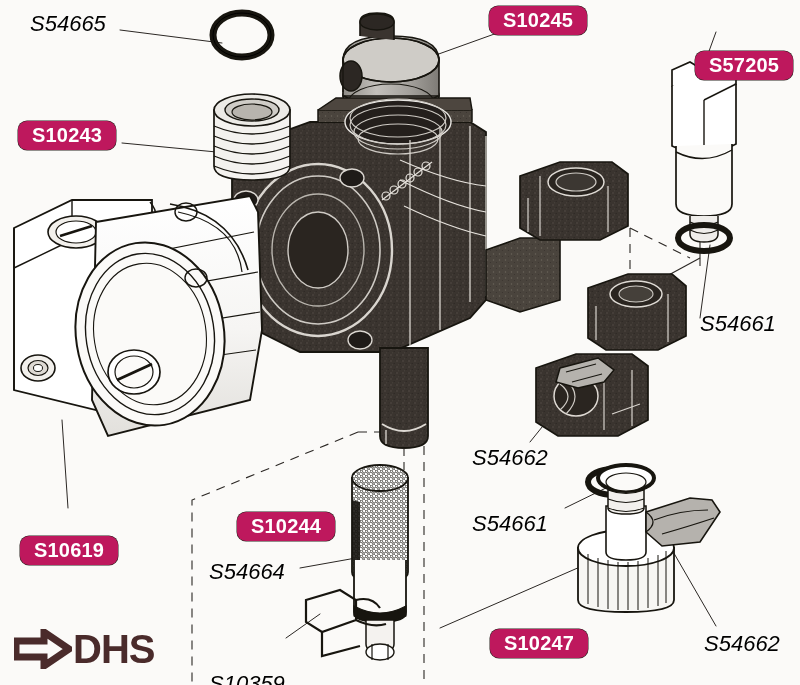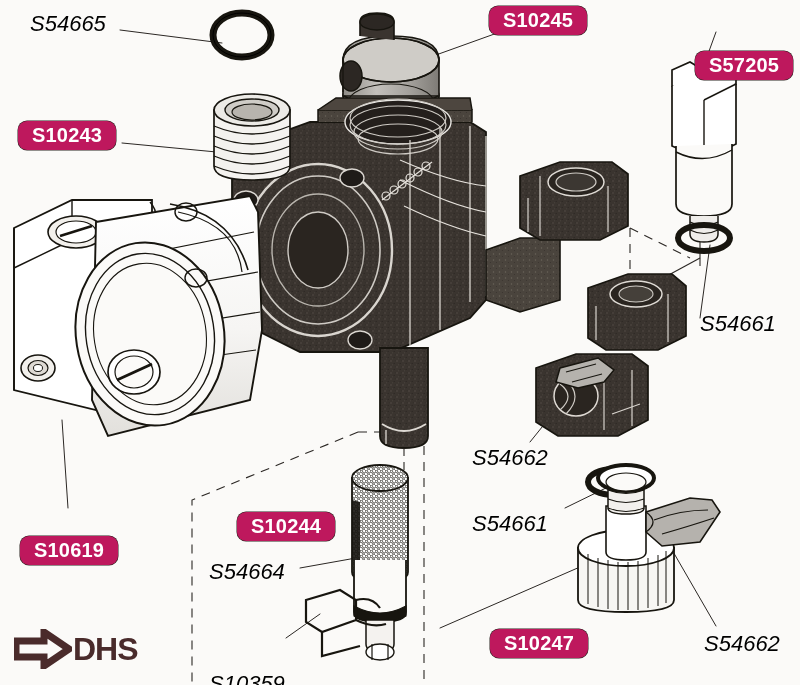--- a/index.html
+++ b/index.html
@@ -38,21 +38,21 @@
     font-size:22px;
     line-height:24px;
     white-space:nowrap;
   }
   
   .logo{position:absolute;left:14px;top:629px;display:flex;align-items:center;}
   .logo-mark{display:block;}
   .logo-text{
     font-family:"Liberation Sans", sans-serif;
     font-weight:bold;
-    font-size:32px;
+    font-size:40px;
     line-height:40px;
     color:#4a2b2b;
     letter-spacing:-1px;
     margin-left:1px;
   }
 </style>
 </head>
 <body>
 
 <div id="stage">

